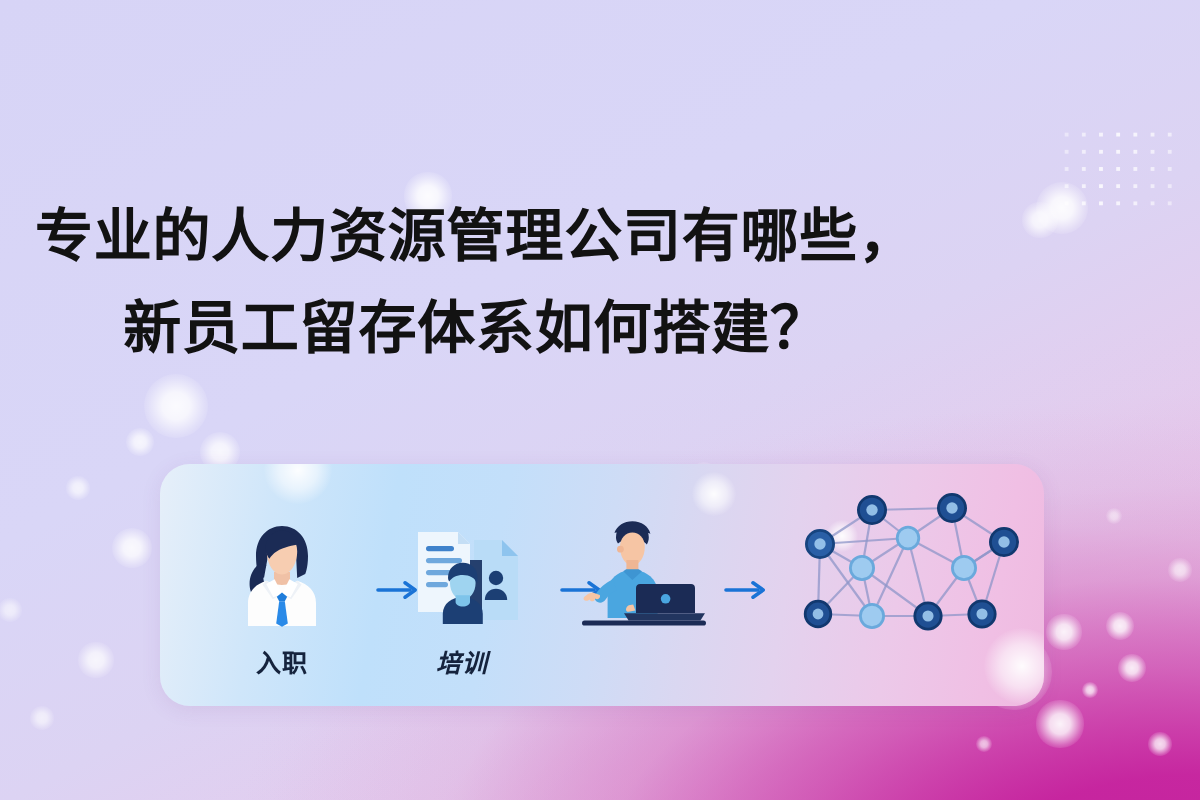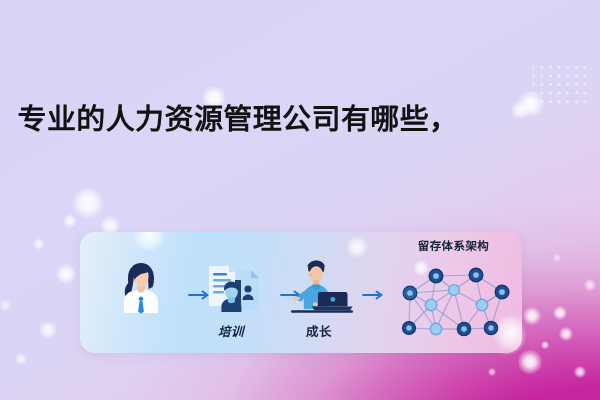--- a/index.html
+++ b/index.html
@@ -91,20 +91,21 @@
       <div class="glow" style="left: 518.4px; top: 350.4px; width: 23.2px; height: 23.2px; opacity: 0.95;"></div>
       <div class="glow" style="left: 574.2px; top: 366.2px; width: 11.6px; height: 11.6px; opacity: 0.85;"></div>
       <div class="glow" style="left: 487.65px; top: 367.65px; width: 8.7px; height: 8.7px; opacity: 0.7;"></div>
       <div class="glow" style="left: 584.2px; top: 279.2px; width: 11.6px; height: 11.6px; opacity: 0.7;"></div>
       <div class="glow" style="left: 552.65px; top: 253.65px; width: 8.7px; height: 8.7px; opacity: 0.55;"></div>
       <div class="glow" style="left: 511.3px; top: 101.3px; width: 17.4px; height: 17.4px; opacity: 0.85;"></div>
     </div>
 
   <div id="headline">
     <span class="ln">专业的人力资源管理公司有哪些，</span>
+    <span class="ln">新员工留存体系如何搭建？</span>
   </div>
 
   <div id="card">
     <div class="cardglow" style="left:52px;top:-14px;width:34px;height:34px;"></div>
     <div class="cardglow" style="left:266px;top:4px;width:22px;height:22px;"></div>
     <div class="cardglow" style="left:333px;top:28px;width:16px;height:16px;"></div>
     <div class="cardglow" style="left:412px;top:82px;width:38px;height:38px;"></div>
 
     <div class="flow">
 
@@ -126,20 +127,21 @@
             <path d="M32.7 33.6 29 41l4.3 1.6 3.6-6.6z" fill="#ffffff"></path>
 
             <path d="M29 40.2l2.6 2.2-1.2 2.2H27.6l-1.2-2.2z" fill="#1f7ddb"></path>
             <path d="M27.6 44.6h2.8l1.5 11.2-2.9 1.6-2.9-1.6z" fill="#2a8ae8"></path>
 
             <path d="M21.4 19.6c0-5.5 3.4-9.2 7.6-9.2s7.6 3.7 7.6 9.2c0 6.4-3.4 11.6-7.6 11.6s-7.6-5.2-7.6-11.6z" fill="#f7cdb1"></path>
 
             <path d="M20.6 19.4c0-6.2 3.8-10.2 8.4-10.2 4.3 0 7.4 2.6 8.3 6.9-2.6.6-7.3 1.2-11 3.6-1.6 1-2.8 2.3-3.6 3.7-.8-.9-1.4-2.3-2.1-4z" fill="#1b2b55"></path>
           </svg>
         </div>
+        <div class="cap">入职</div>
       </div>
 
       <div class="arrow" style="left:108px;">
         <svg width="22" height="14" viewBox="0 0 22 14" aria-hidden="true">
           <path d="M1 7h16" stroke="#1a73d6" stroke-width="1.8" fill="none" stroke-linecap="round"></path>
           <path d="M14.5 3.4 19.6 7l-5.1 3.6" stroke="#1a73d6" stroke-width="1.8" fill="none" stroke-linecap="round" stroke-linejoin="round"></path>
         </svg>
       </div>
 
       <div class="step" style="left:108px;top:22px;font-style:italic;">
@@ -199,32 +201,30 @@
             <path d="M33.4 46.6c-.8.4-1.4 1.2-1.4 2.1 0 .8.6 1.3 1.3 1.2l3.4-.6-1.1-3z" fill="#f6c5a4"></path>
 
             <path d="M39 36h25.5c1.2 0 2 .8 2 2v12.5H37V38c0-1.2.9-2 2-2z" fill="#1b2b55"></path>
             <circle cx="51.8" cy="43.4" r="2.4" fill="#4aa6e0"></circle>
 
             <path d="M31 50.6h40.5l-2.3 3.6H33.3z" fill="#22355f"></path>
 
             <rect x="10" y="54.2" width="62" height="2.6" rx="1.3" fill="#1b2b55"></rect>
           </svg>
         </div>
-        <div class="cap">成长</div>
       </div>
 
       <div class="arrow" style="left:282px;">
         <svg width="22" height="14" viewBox="0 0 22 14" aria-hidden="true">
           <path d="M1 7h16" stroke="#1a73d6" stroke-width="1.8" fill="none" stroke-linecap="round"></path>
           <path d="M14.5 3.4 19.6 7l-5.1 3.6" stroke="#1a73d6" stroke-width="1.8" fill="none" stroke-linecap="round" stroke-linejoin="round"></path>
         </svg>
       </div>
 
       <div class="netwrap">
-        <div class="netlabel top">留存体系架构</div>
         <svg id="netsvg" width="120" height="86" viewBox="0 0 120 86" aria-hidden="true">
           <g id="net-edges" stroke-width="1.1" fill="none">
               <line x1="42" y1="22" x2="82" y2="21" stroke="#8d96c8" stroke-opacity="0.75"></line>
               <line x1="42" y1="22" x2="16" y2="39" stroke="#8d96c8" stroke-opacity="0.75"></line>
               <line x1="42" y1="22" x2="60" y2="36" stroke="#8d96c8" stroke-opacity="0.75"></line>
               <line x1="42" y1="22" x2="37" y2="51" stroke="#8d96c8" stroke-opacity="0.75"></line>
               <line x1="82" y1="21" x2="60" y2="36" stroke="#8d96c8" stroke-opacity="0.75"></line>
               <line x1="82" y1="21" x2="108" y2="38" stroke="#8d96c8" stroke-opacity="0.75"></line>
               <line x1="82" y1="21" x2="88" y2="51" stroke="#8d96c8" stroke-opacity="0.75"></line>
               <line x1="16" y1="39" x2="60" y2="36" stroke="#8d96c8" stroke-opacity="0.75"></line>

